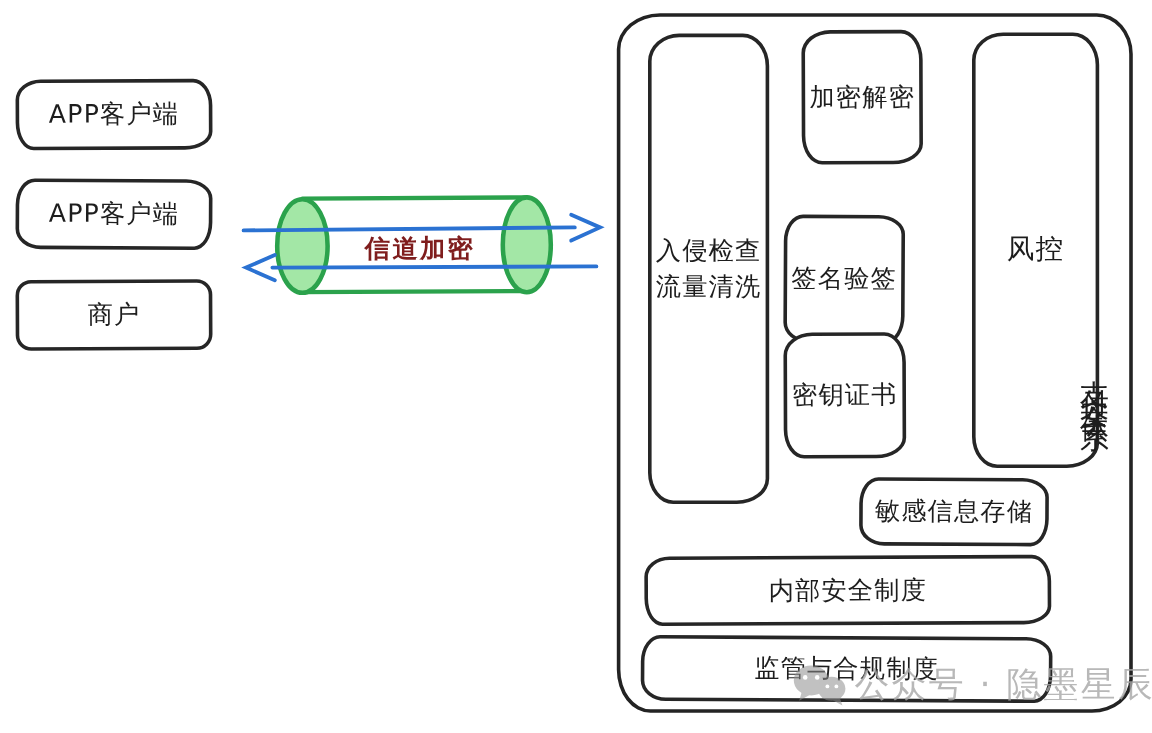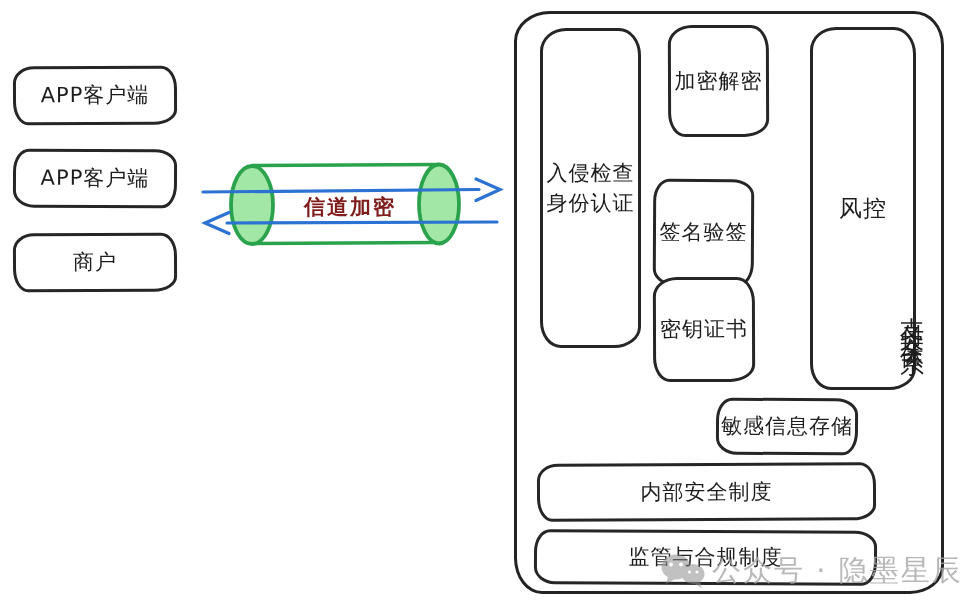--- a/index.html
+++ b/index.html
@@ -91,21 +91,21 @@
   }
   .wechat-icon-svg { opacity: 0.55; }
 </style>
 </head>
 <body>
 
 <div class="canvas">
 
   <div class="hbox client r1" style="top:66px;">APP客户端</div>
   <div class="hbox client r2" style="top:149px;">APP客户端</div>
-  <div class="hbox client r1" style="top:233px;">商户</div>
+  <div class="hbox client r1" style="top:233px;border-radius:13px;">商户</div>
 
   <svg class="channel-svg" width="320" height="112" viewBox="0 0 320 112">
 
     <path d="M 62 13.5 L 249 12.5" fill="none" stroke="#2ba24c" stroke-width="3.6" stroke-linecap="round"></path>
     <path d="M 62 91.5 L 249 90.5" fill="none" stroke="#2ba24c" stroke-width="3.6" stroke-linecap="round"></path>
 
     <ellipse cx="249" cy="52" rx="20" ry="39.5" fill="#a3e7a6" stroke="#2ba24c" stroke-width="3.8"></ellipse>
 
     <ellipse cx="62" cy="53" rx="21" ry="39" fill="#a3e7a6" stroke="#2ba24c" stroke-width="3.8"></ellipse>
 
@@ -116,34 +116,34 @@
 
     <g stroke="#2b72d2" stroke-width="3.2" fill="none" stroke-linecap="round">
       <path d="M 307 70 L 37 71"></path>
       <path d="M 39 60.5 L 15 71 L 39 81.5"></path>
     </g>
   </svg>
   <div class="channel-label">信道加密</div>
 
   <div class="outer-container"></div>
 
-  <div class="hbox r4" style="left:540px; top:28px; width:101px; height:320px; flex-direction:column;text-align:right;">
+  <div class="hbox r4" style="left:540px; top:28px; width:101px; height:392px; flex-direction:column;text-align:right;">
     <span>入侵检查</span>
-    <span>身份认证</span>
+    <span>流量清洗</span>
   </div>
 
   <div class="hbox r3" style="left:668px; top:25px; width:101px; height:112px;">加密解密</div>
   <div class="hbox r2" style="left:653px; top:151px; width:101px; height:107px;margin-top:28px;">签名验签</div>
   <div class="hbox r3" style="left:653px; top:277px; width:102px; height:105px;">密钥证书</div>
 
   <div class="hbox r4" style="left:810px; top:27px; width:106px; height:363px; font-size:23px;">风控</div>
 
   <div class="vertical-title">支付安全体系</div>
 
-  <div class="hbox r2" style="left:716px; top:398px; width:142px; height:57px;">敏感信息存储</div>
+  <div class="hbox r2" style="left:716px; top:398px; width:158px; height:57px;">敏感信息存储</div>
 
   <div class="hbox r1" style="left:537px; top:463px; width:339px; height:58px;">内部安全制度</div>
 
   <div class="hbox r2" style="left:534px; top:530px; width:343px; height:55px;">监管与合规制度</div>
 
   <div class="watermark">
     <svg class="wechat-icon-svg" width="46" height="40" viewBox="0 0 46 40">
       <g fill="#8f8f8f">
         <ellipse cx="16" cy="16" rx="14.5" ry="12.5"></ellipse>
         <path d="M 8 26 L 6 33 L 15 28 Z"></path>

